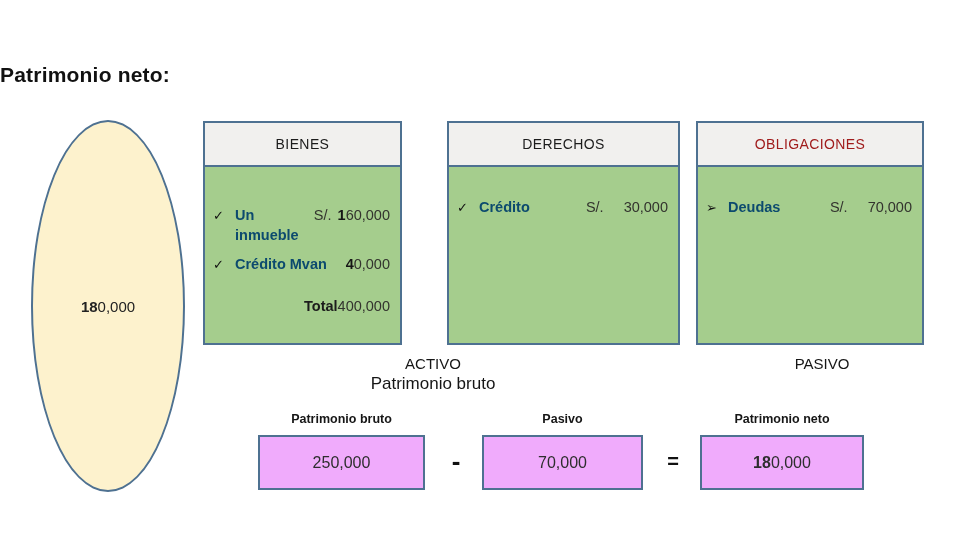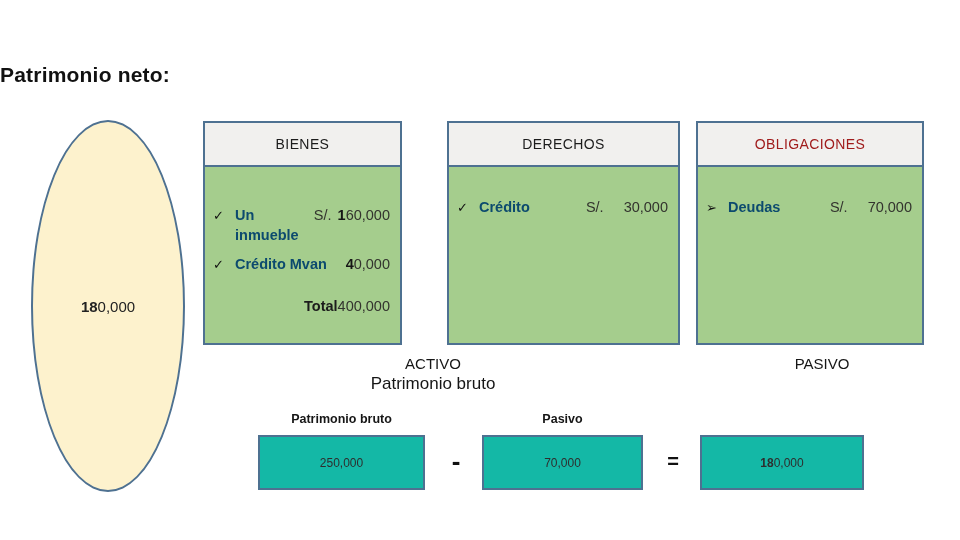--- a/index.html
+++ b/index.html
@@ -85,23 +85,23 @@
   
   .f-label{
     position:absolute;top:412px;text-align:center;
     font-size:12.5px;font-weight:bold;color:#161616;
   }
   .f-label.l1{left:258px;width:167px;}
   .f-label.l2{left:482px;width:161px;}
   .f-label.l3{left:700px;width:164px;}
   .f-box{
     position:absolute;top:435px;height:55px;
-    background:#14b8a6;border:2px solid #4e7191;box-sizing:border-box;
+    background:#f0abfc;border:2px solid #4e7191;box-sizing:border-box;
     display:flex;align-items:center;justify-content:center;
-    font-size:12px;color:#2e2e2e;
+    font-size:16px;color:#2e2e2e;
   }
   .f-box.b1{left:258px;width:167px;}
   .f-box.b2{left:482px;width:161px;}
   .f-box.b3{left:700px;width:164px;}
   .op{
     position:absolute;top:446px;font-weight:bold;color:#111;
     text-align:center;
   }
   .op.minus{left:443px;width:26px;font-size:26px;}
   .op.equals{left:660px;width:26px;font-size:20px;top:450px;}
@@ -168,20 +168,21 @@
       </div>
     </div>
   </div>
 
   <div class="mid-activo">ACTIVO</div>
   <div class="mid-bruto">Patrimonio bruto</div>
   <div class="mid-pasivo">PASIVO</div>
 
   <div class="f-label l1">Patrimonio bruto</div>
   <div class="f-label l2">Pasivo</div>
+  <div class="f-label l3">Patrimonio neto</div>
 
   <div class="f-box b1">250,000</div>
   <div class="op minus">-</div>
   <div class="f-box b2">70,000</div>
   <div class="op equals">=</div>
   <div class="f-box b3">
       <span><b>18</b><span>0,000</span></span>
     </div>
 
 </div>

